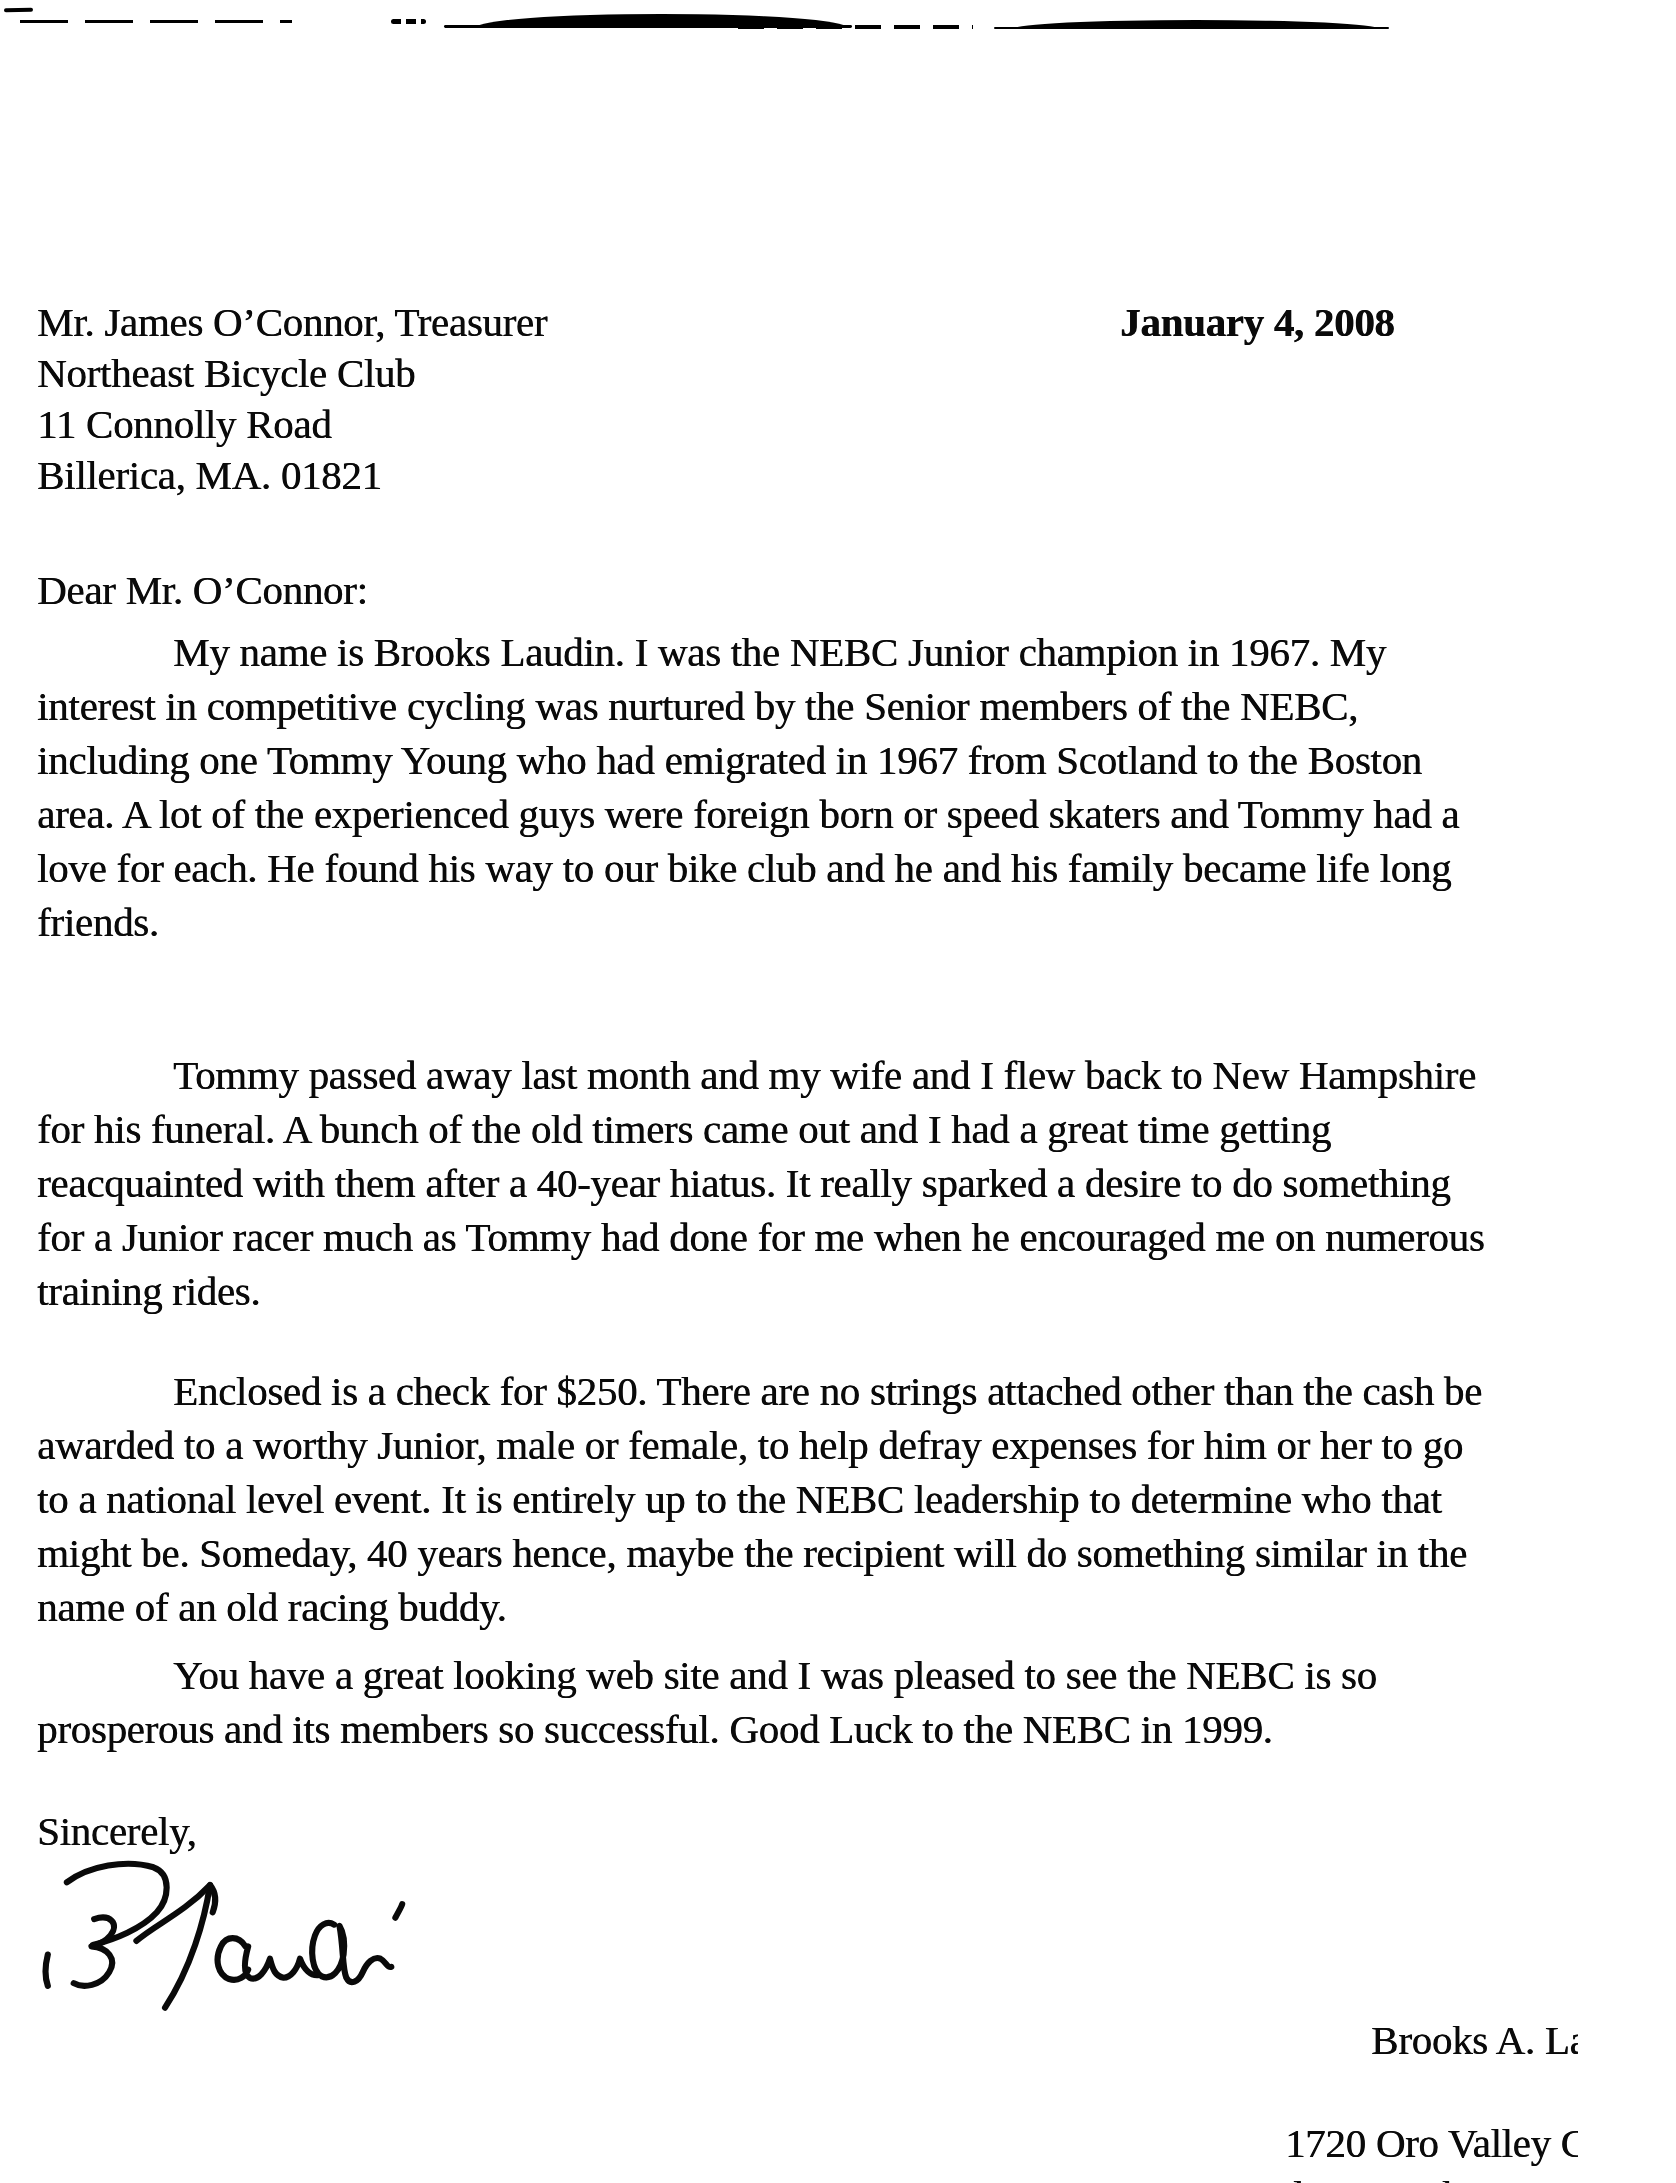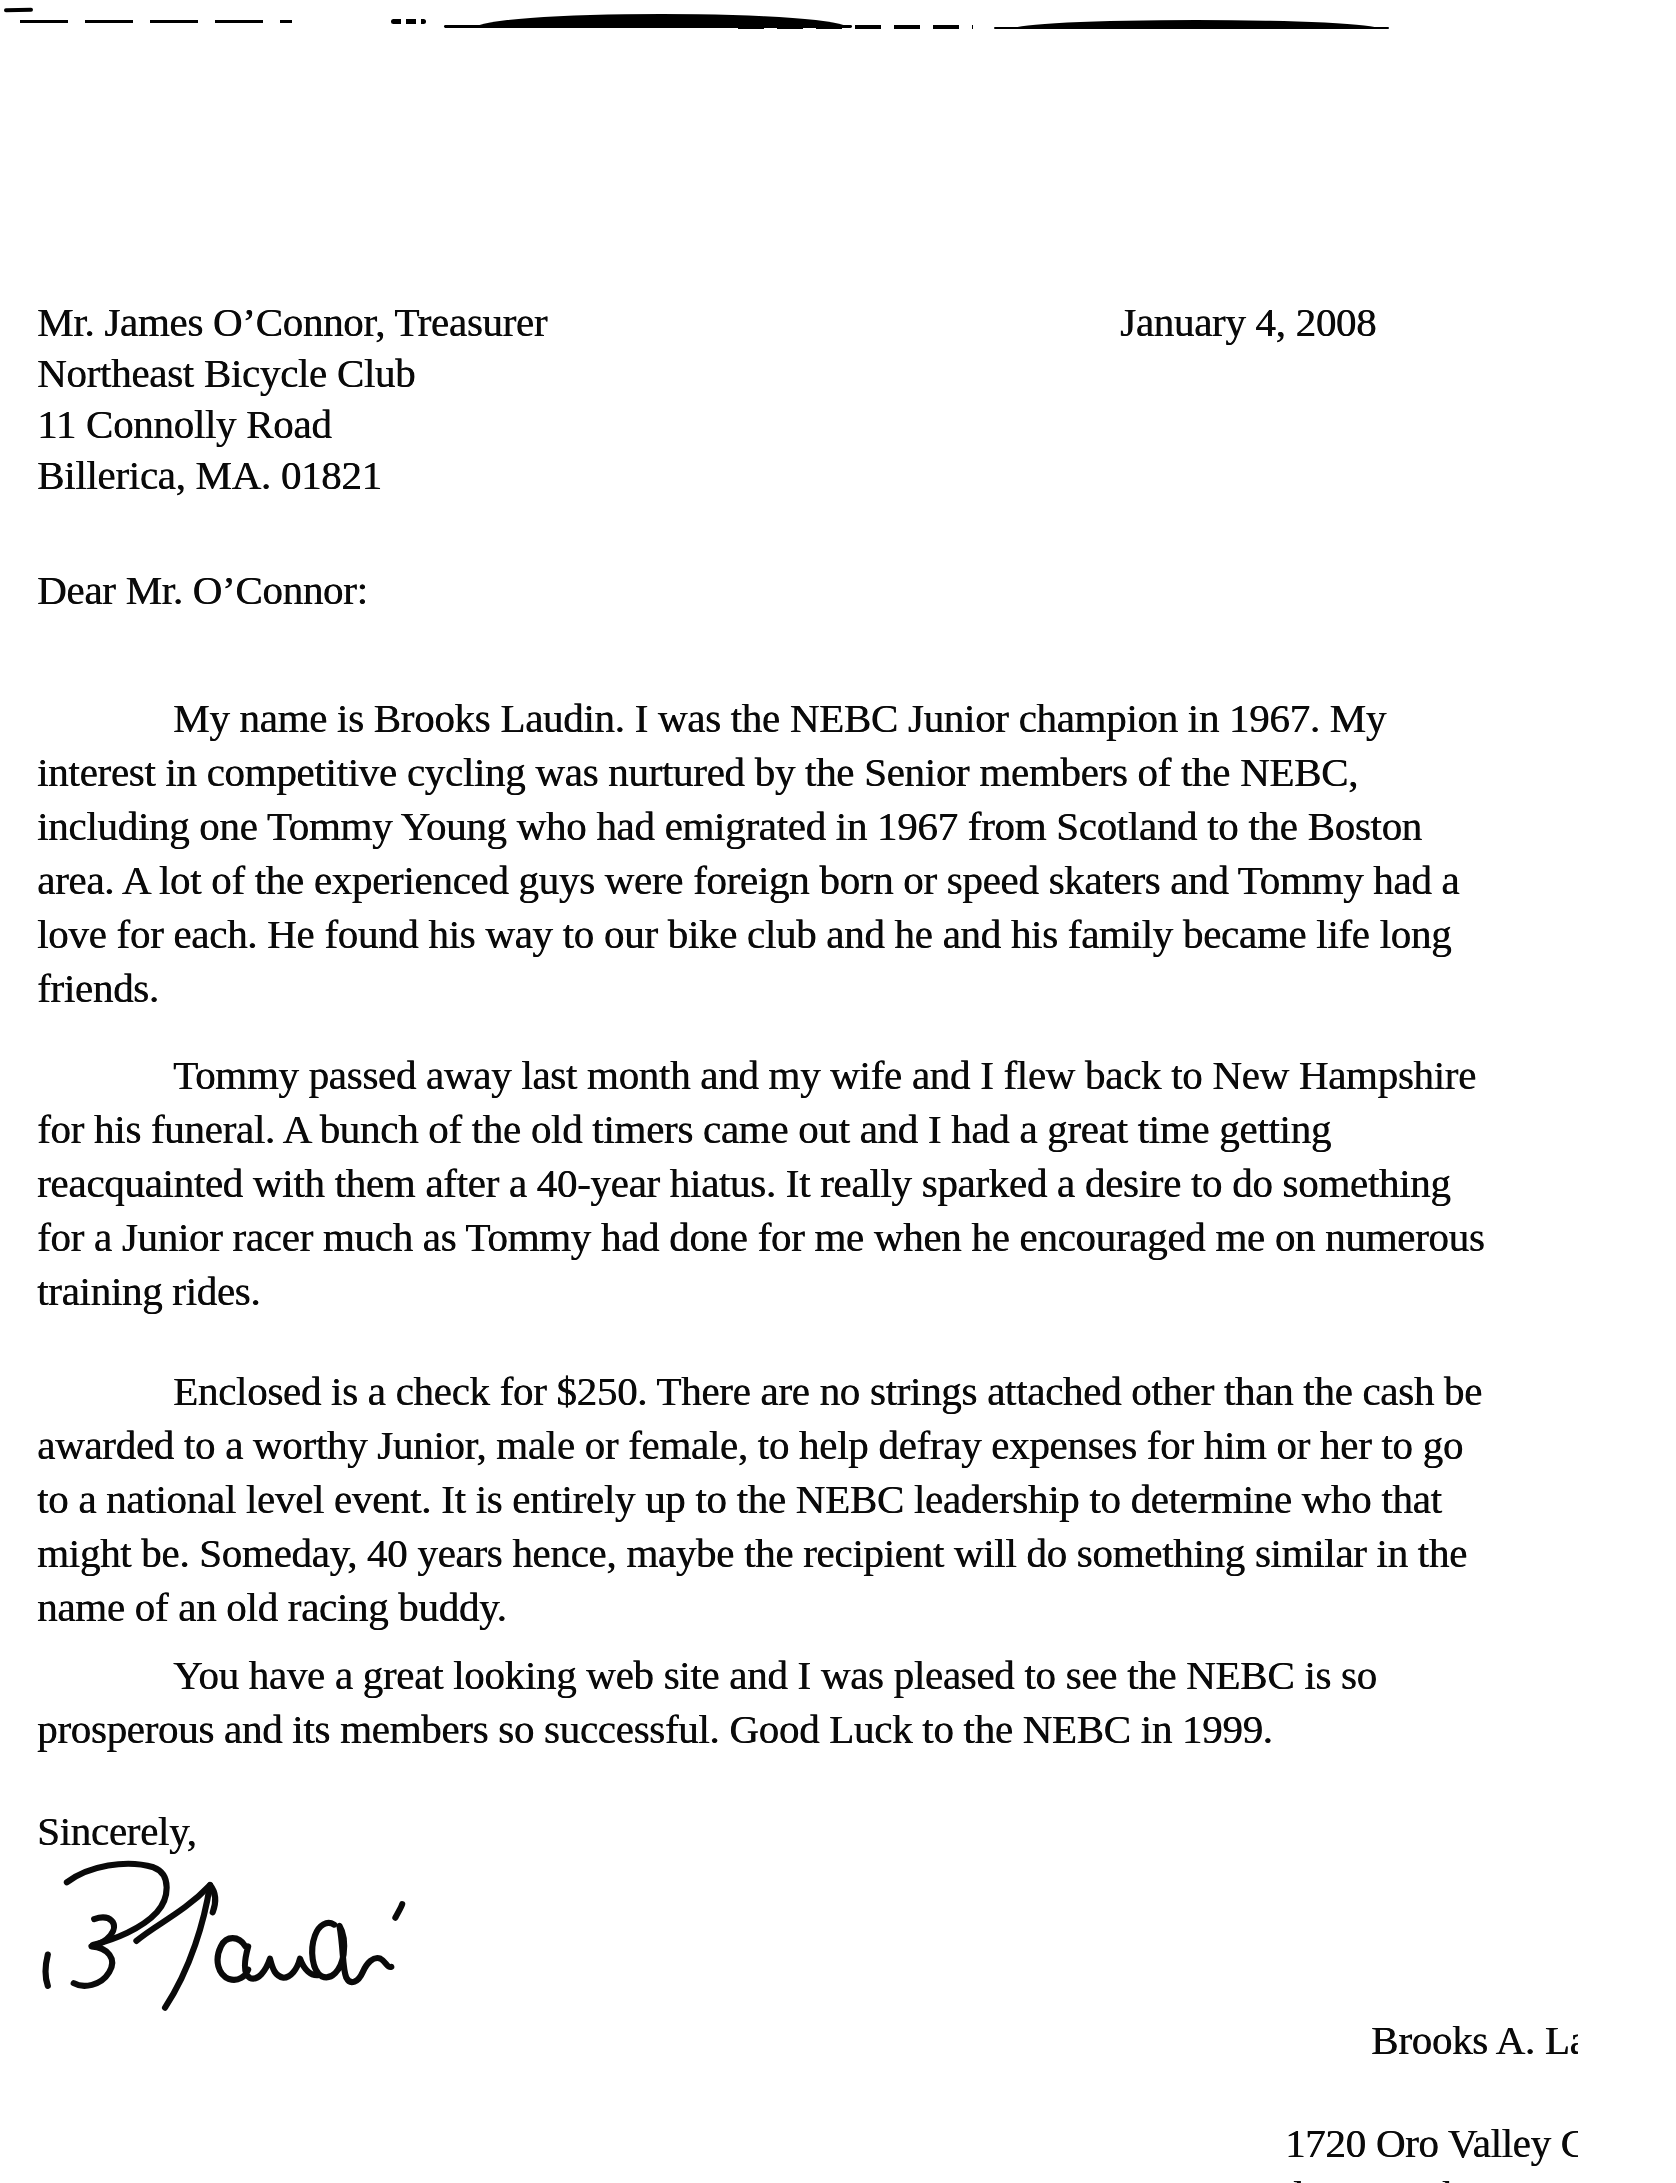--- a/index.html
+++ b/index.html
@@ -17,21 +17,21 @@
     left: 37px;
     width: 1622px;
     font-size: 41px;
     letter-spacing: -0.3px;
     line-height: 51px;
     white-space: pre-line;
     margin: 0;
     text-shadow: 0.5px 0 0 currentColor;
   }
   .para { line-height: 54px; text-indent: 136px; }
-  .date-t { left: 1120px; width: 517px; }
+  .date-t { left: 1120px; width: 517px; font-weight: bold; }
   .sig-block div { white-space: pre-line; line-height: 52px; text-align: right; }
   .signature {
     position: absolute;
     left: 41px;
     top: 1859px;
     width: 368px;
     height: 157px;
   }
   .sig-stroke {
     fill: none;
@@ -76,21 +76,21 @@
 
   <div class="t" style="top:297px">Mr. James O’Connor, Treasurer
 Northeast Bicycle Club
 11 Connolly Road
 Billerica, MA. 01821</div>
 
   <div class="t date-t" style="top:297px">January 4, 2008</div>
 
   <div class="t" style="top:565px">Dear Mr. O’Connor:</div>
 
-  <p class="t para" style="top:691px">My name is Brooks Laudin. I was the NEBC Junior champion in 1967. My
+  <p class="t para" style="top:625px">My name is Brooks Laudin. I was the NEBC Junior champion in 1967. My
 interest in competitive cycling was nurtured by the Senior members of the NEBC,
 including one Tommy Young who had emigrated in 1967 from Scotland to the Boston
 area. A lot of the experienced guys were foreign born or speed skaters and Tommy had a
 love for each. He found his way to our bike club and he and his family became life long
 friends.</p>
 
   <p class="t para" style="top:1048px">Tommy passed away last month and my wife and I flew back to New Hampshire
 for his funeral. A bunch of the old timers came out and I had a great time getting
 reacquainted with them after a 40-year hiatus. It really sparked a desire to do something
 for a Junior racer much as Tommy had done for me when he encouraged me on numerous

